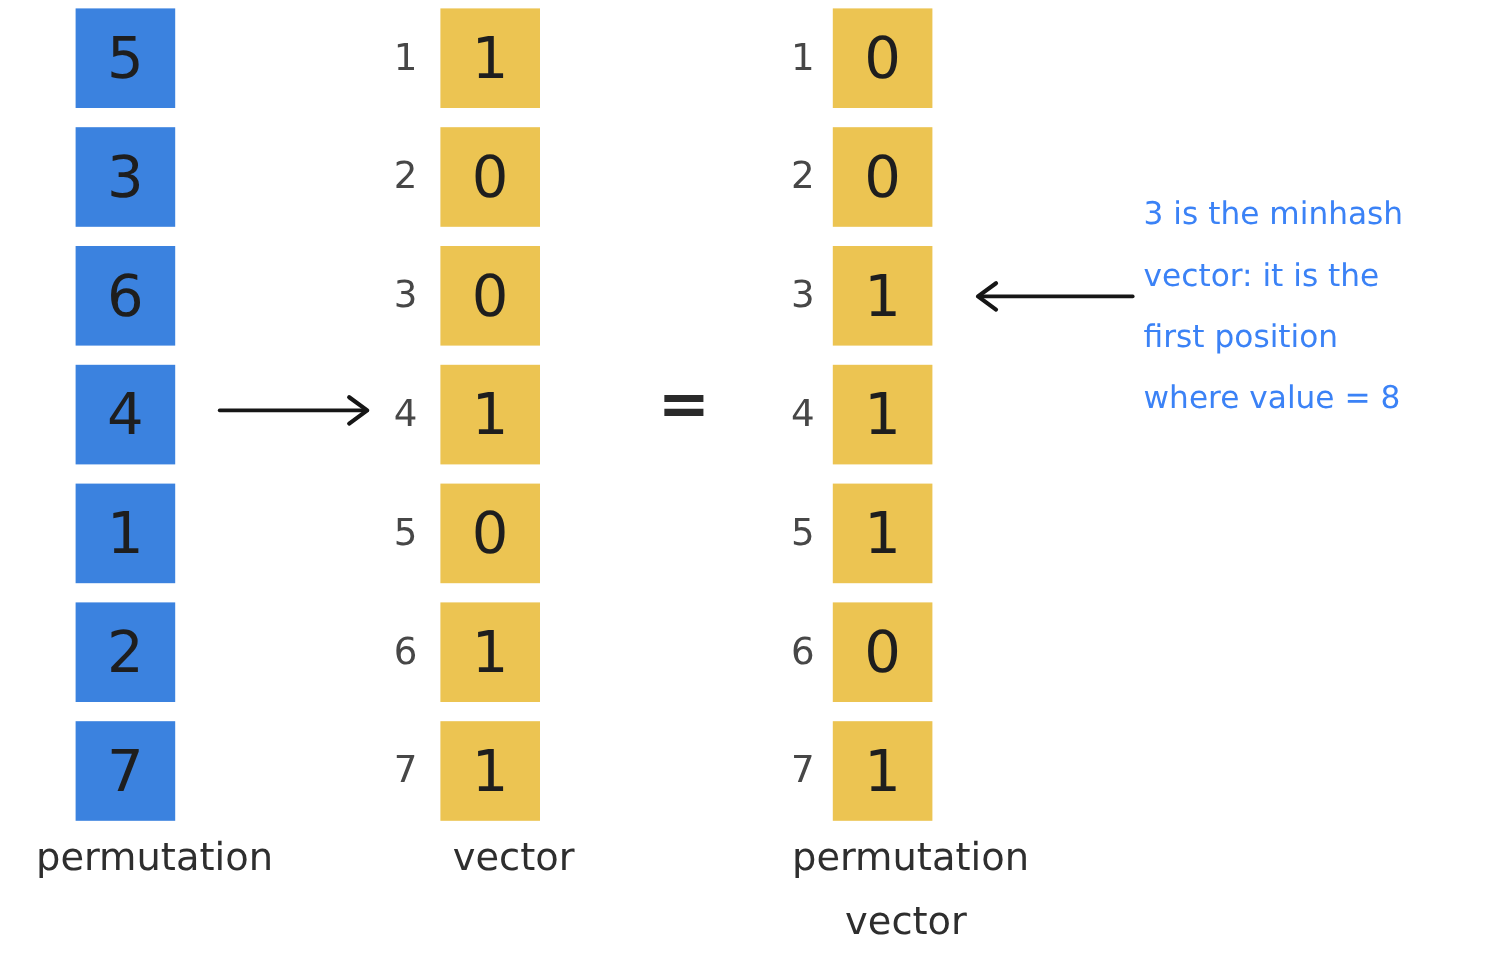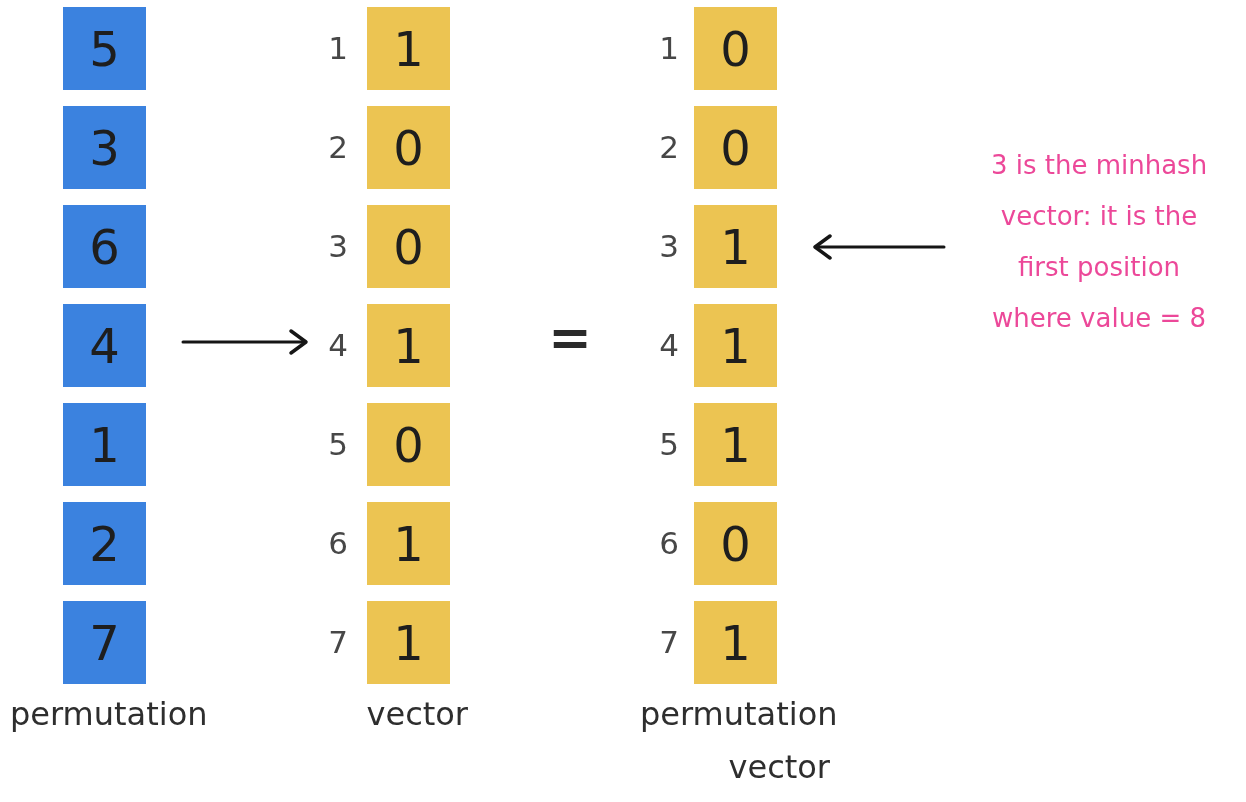--- a/index.html
+++ b/index.html
@@ -15,33 +15,33 @@
   .cell.blue{left:63px;background:#3b82df;}
   .cell.vec{left:367px;background:#ecc452;}
   .cell.pv{left:694px;background:#ecc452;}
   .idx{
     position:absolute;width:56px;height:83px;line-height:83px;
     text-align:center;font-size:31px;color:#474747;
   }
   .idx.vecidx{left:310px;}
   .idx.pvidx{left:641px;}
   .col-label{
-    position:absolute;text-align:right;font-size:32px;color:#2e2e2e;line-height:53px;
+    position:absolute;text-align:center;font-size:32px;color:#2e2e2e;line-height:53px;margin-left:20px;
   }
   .perm-label{left:10px;top:688px;width:190px;}
   .vec-label{left:348px;top:688px;width:120px;}
   .pv-label{left:640px;top:688px;width:190px;}
   .equals{
     position:absolute;left:542px;top:306px;width:56px;height:66px;line-height:62px;
     text-align:center;font-size:52px;font-weight:bold;color:#2a2a2a;
   }
   .arrow-svg{position:absolute;}
   .annotation{
-    position:absolute;left:953px;top:140px;width:292px;
-    text-align:center;font-size:26px;line-height:51px;color:#ec4899;
+    position:absolute;left:953px;top:154px;width:292px;
+    text-align:left;font-size:26px;line-height:51px;color:#3b82f6;
   }
   
   .r0{top:7px;}.r1{top:106px;}.r2{top:205px;}.r3{top:304px;}
   .r4{top:403px;}.r5{top:502px;}.r6{top:601px;}
 </style>
 </head>
 <body>
 
 <div class="canvas">
 

